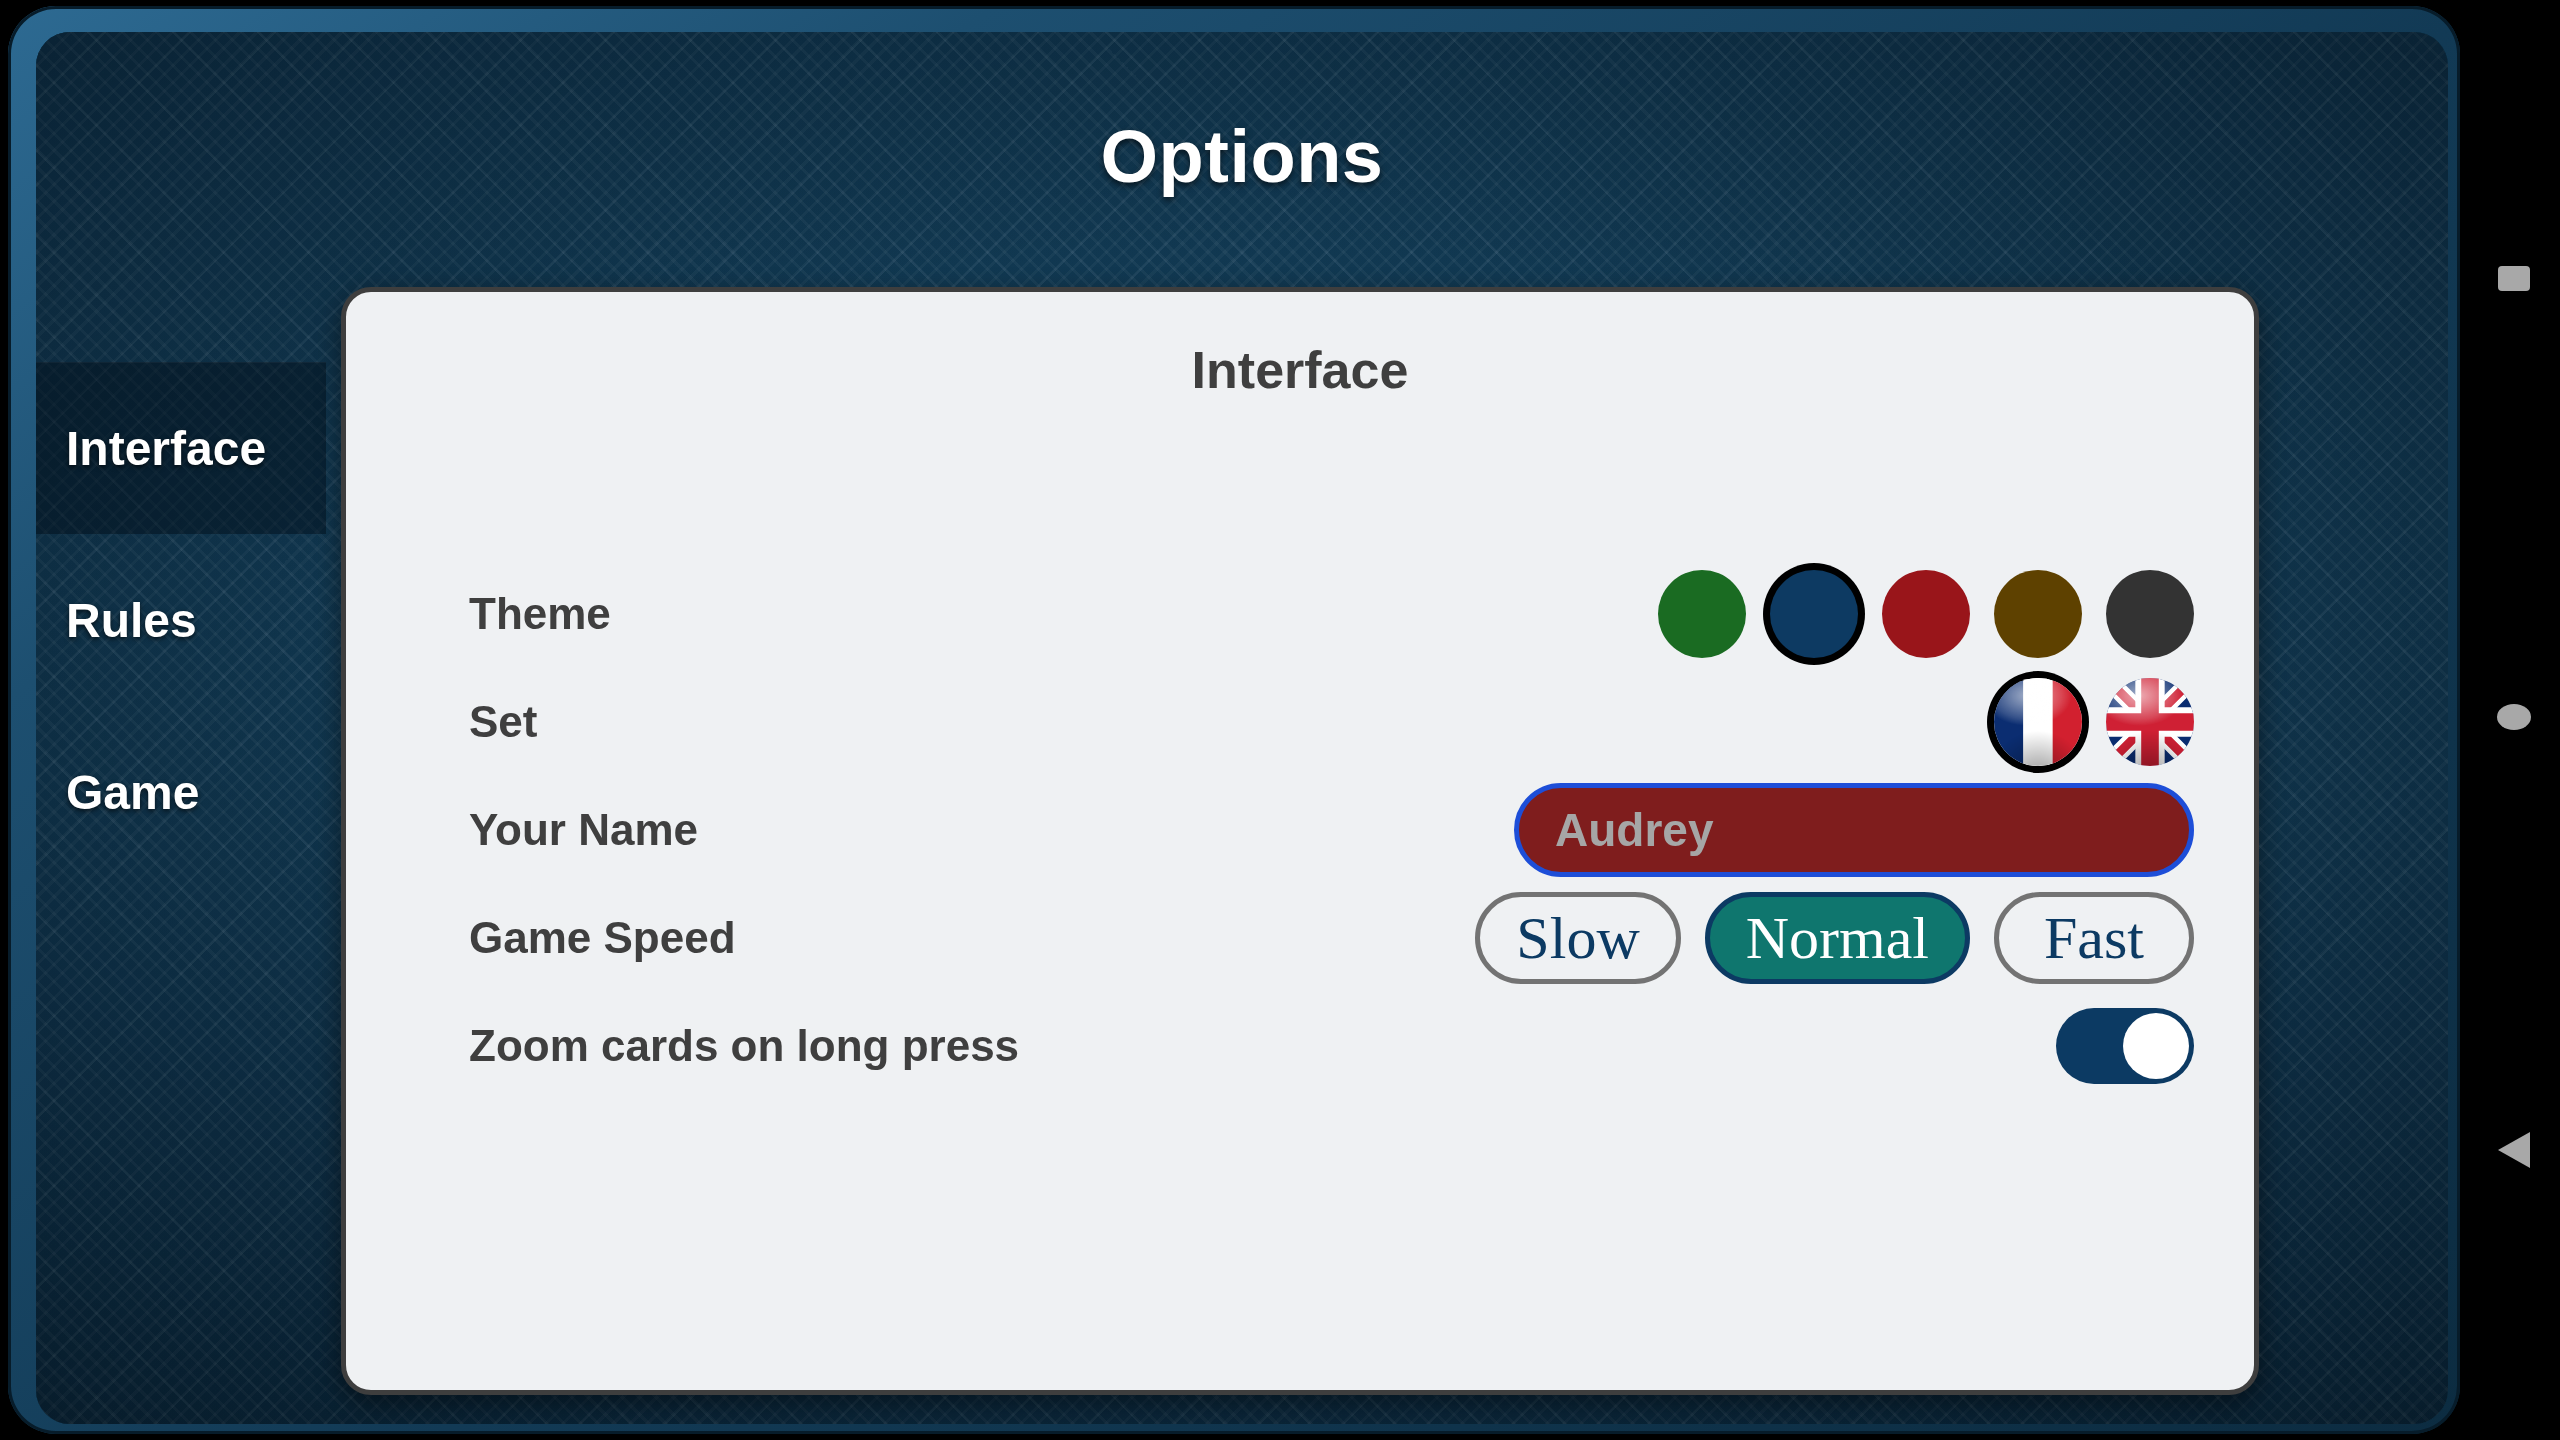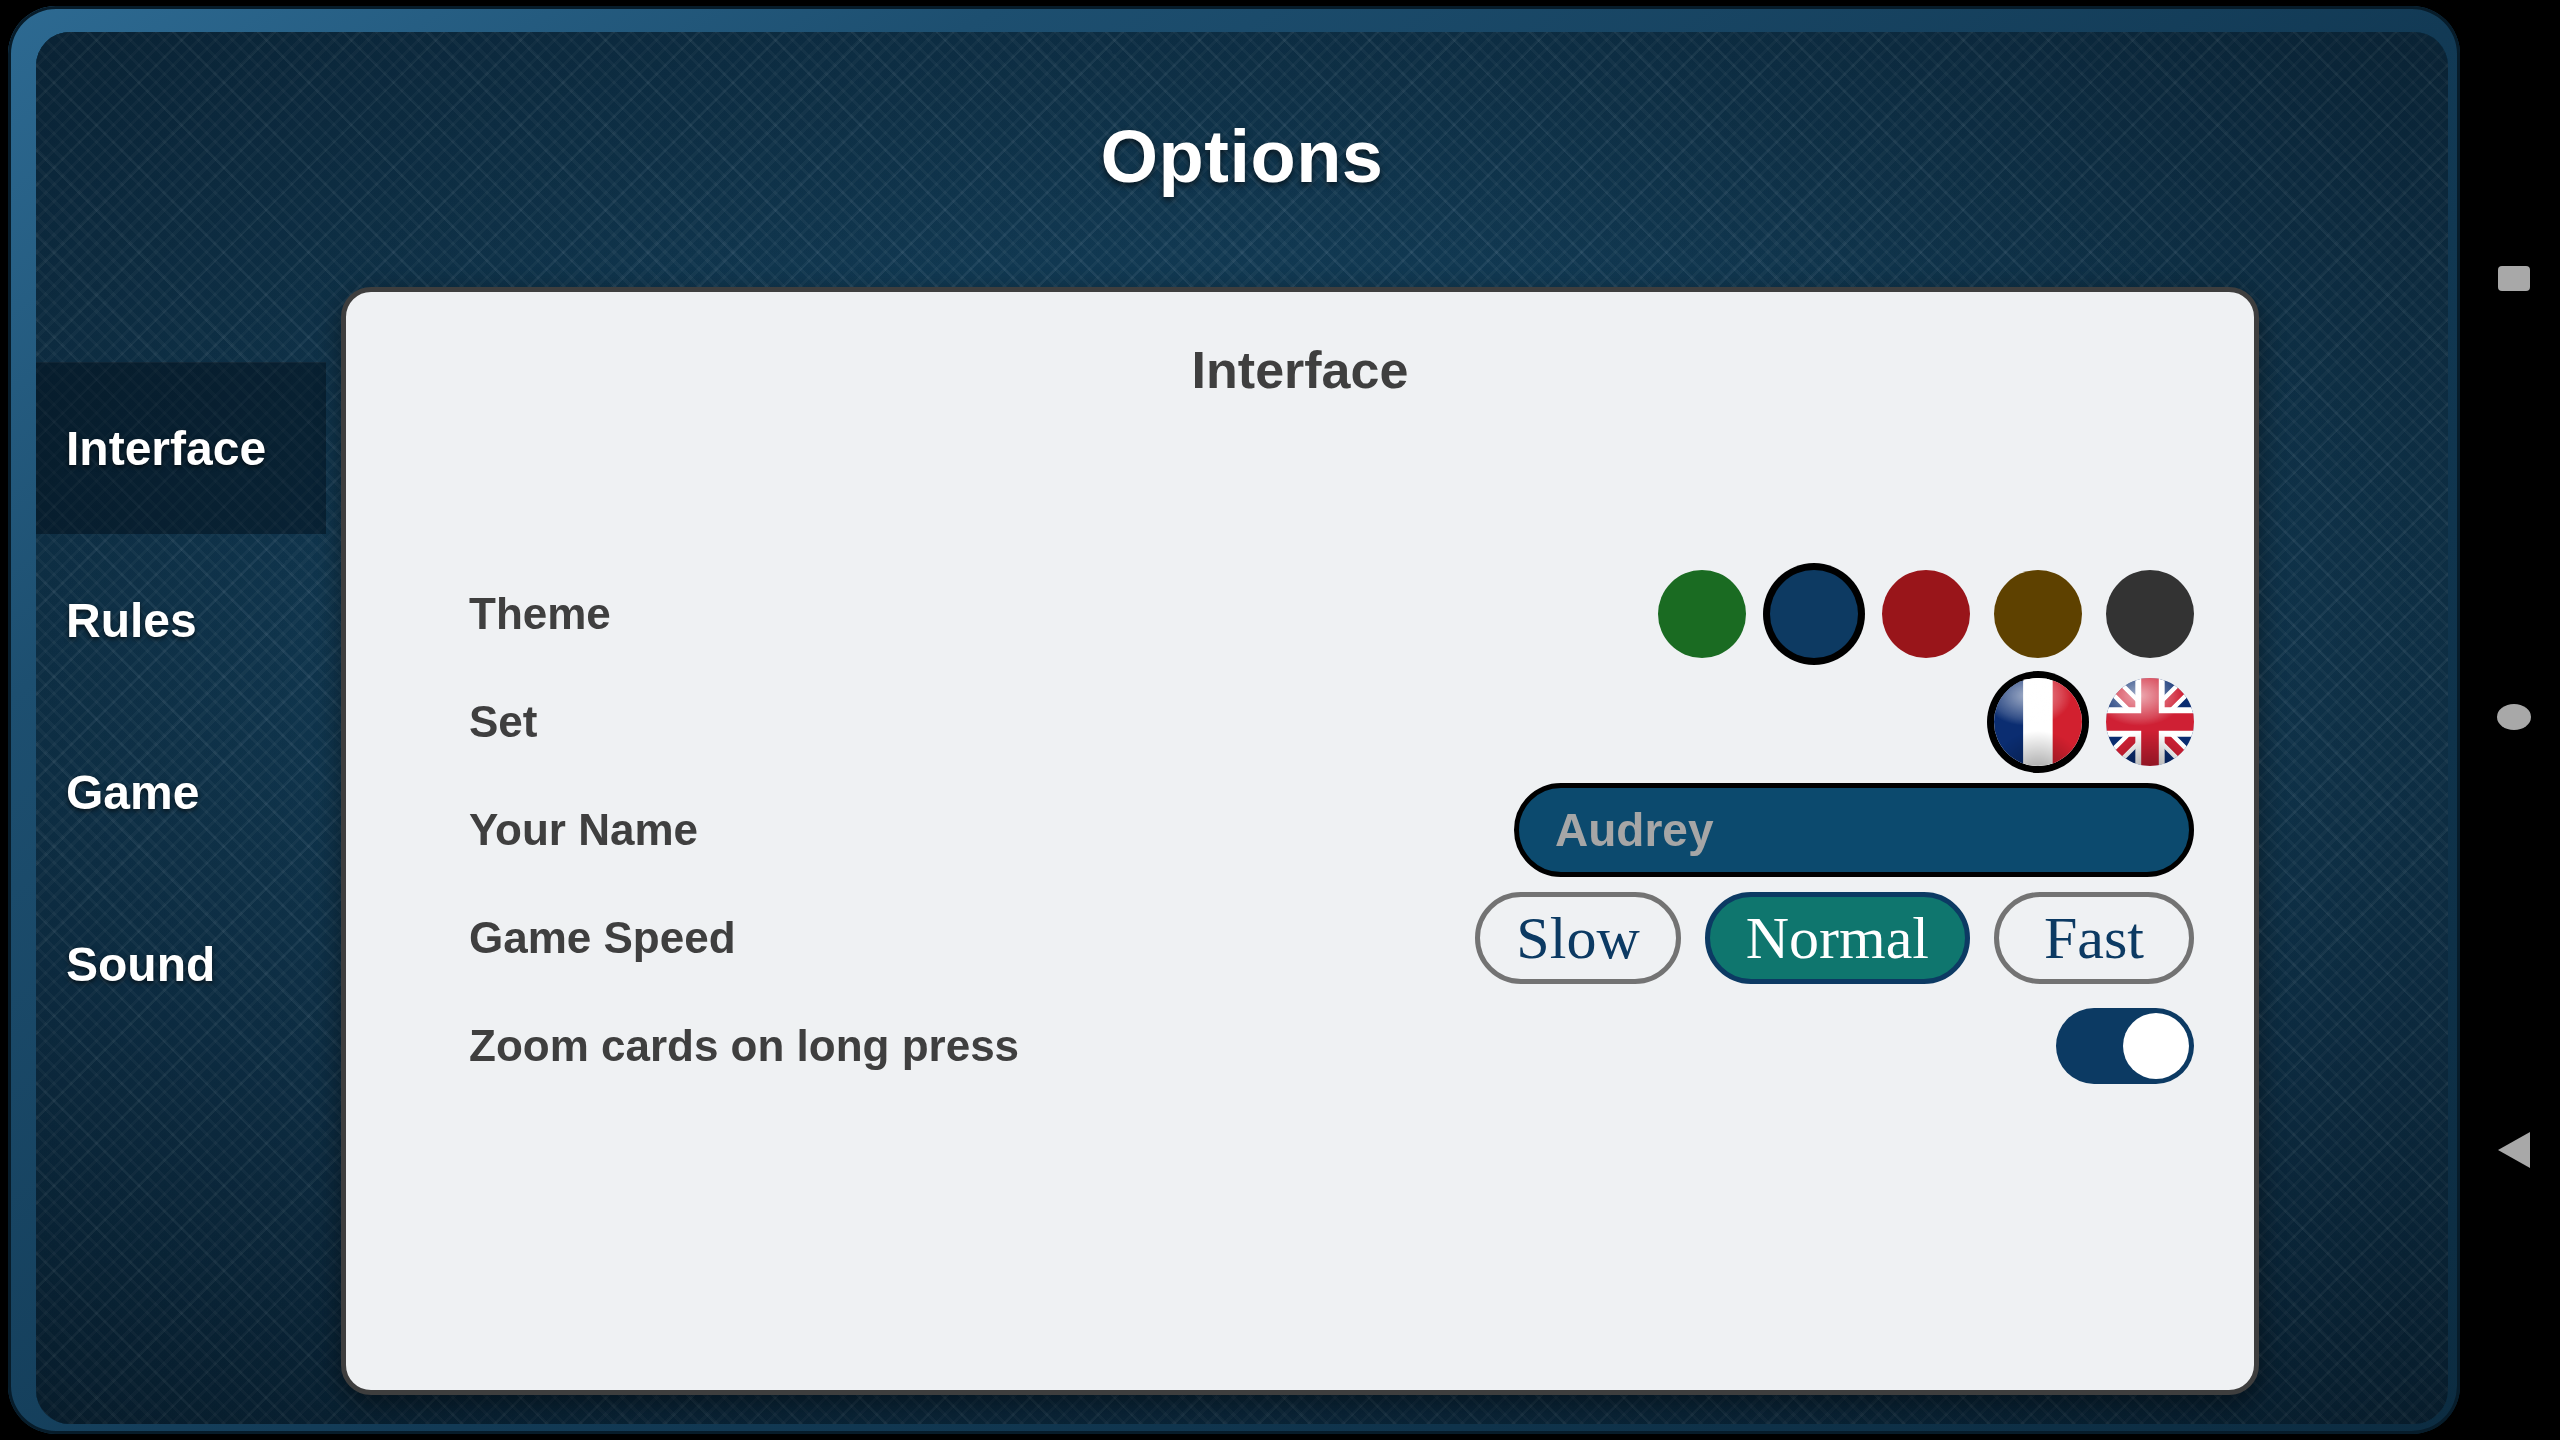--- a/index.html
+++ b/index.html
@@ -201,22 +201,22 @@
     background:
       radial-gradient(ellipse 70% 48% at 38% 20%, rgba(255,255,255,.62) 0%, rgba(255,255,255,.18) 55%, rgba(255,255,255,0) 72%),
       radial-gradient(ellipse 100% 100% at 50% 115%, rgba(0,0,0,.42) 0%, rgba(0,0,0,0) 55%);
     pointer-events:none;
   }
 
   
   #name-input{
     width:680px; height:94px;
     border-radius:47px;
-    background:#0c4a6e;
-    border:5px solid #000000;
+    background:#7f1d1d;
+    border:5px solid #1d4ed8;
     display:flex; align-items:center;
     padding-left:36px;
     font-size:46px;
     font-weight:bold;
     color:#a6a6a6;
     font-family:"Liberation Sans", sans-serif;
     outline:none;
   }
   #name-input::placeholder{ color:#a6a6a6; opacity:1; }
 
@@ -270,23 +270,20 @@
 
         <div id="sidebar">
           <div class="side-item selected">
             <span>Interface</span>
           </div>
           <div class="side-item">
             <span>Rules</span>
           </div>
           <div class="side-item">
             <span>Game</span>
-          </div>
-          <div class="side-item">
-            <span>Sound</span>
           </div>
         </div>
 
         <div id="panel">
 
           <div id="panel-heading">Interface</div>
 
           <div id="rows">
 
             <div class="row" style="top:164px;">

